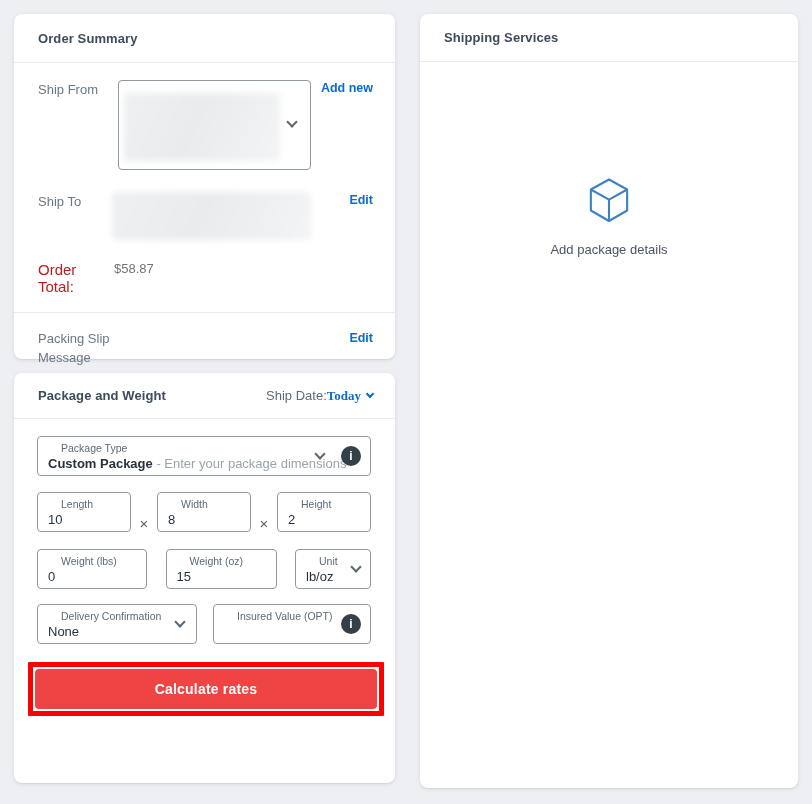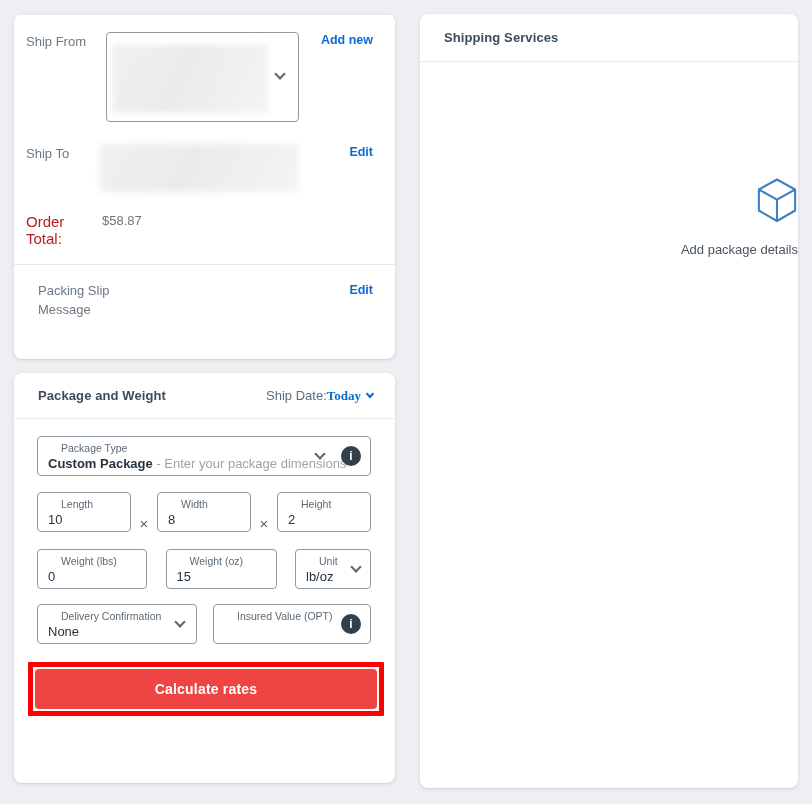--- a/index.html
+++ b/index.html
@@ -26,21 +26,21 @@
     display:flex; align-items:center; justify-content:space-between;
     padding:0 22px 0 24px;
   }
   #card-order-summary .card-header { height:48px; }
   #card-package .card-header       { height:45px; }
   #card-services .card-header      { height:47px; }
   .card-title { font-size:13px; font-weight:bold; color:#3d4c5c; letter-spacing:.1px; }
   .divider { height:1px; background:#e8ebee; }
 
   
-  .os-body { padding:17px 22px 0 12px; }
+  .os-body { padding:17px 22px 0 24px; }
   .os-row { display:flex; align-items:flex-start; }
   .os-label { width:80px; flex:none; font-size:13px; color:#6b7784; padding-top:2px; }
   .link {
     margin-left:auto; font-size:12.5px; font-weight:bold; color:#0b6bd0;
     cursor:pointer; text-decoration:none; padding-top:1px; white-space:nowrap;
   }
   .shipfrom-box {
     position:relative; width:193px; height:90px; flex:none;
     border:1px solid #8f99a3; border-radius:4px; background:#fff; cursor:pointer;
   }
@@ -110,29 +110,32 @@
   }
   .calc-btn {
     display:block; width:100%; height:40px;
     background:#ef4444; color:#ffffff;
     border:none; border-radius:4px;
     font-family:"Liberation Sans", sans-serif;
     font-size:14px; font-weight:bold; letter-spacing:.2px; cursor:pointer;
   }
 
   
-  .empty-state { margin-top:115px; text-align:right; }
+  .empty-state { margin-top:115px; text-align:center; }
   .empty-text { margin-top:13px; font-size:13px; color:#4a5563; line-height:1.45; }
 </style>
 </head>
 <body>
 
 <div id="app">
 
   <section class="card" id="card-order-summary">
+    <div class="card-header">
+      <span class="card-title">Order Summary</span>
+    </div>
     <div class="divider"></div>
 
     <div class="os-body">
       <div class="os-row">
         <span class="os-label">Ship From</span>
         <div class="shipfrom-box">
           <div class="blur-blob"></div>
           <span class="chev"></span>
         </div>
         <a class="link">Add new</a>

